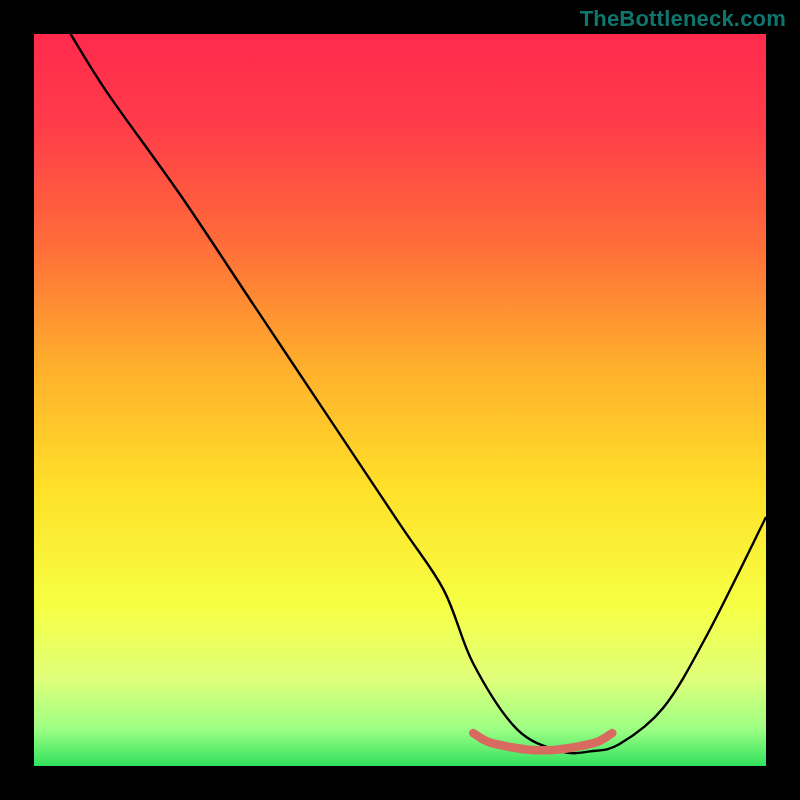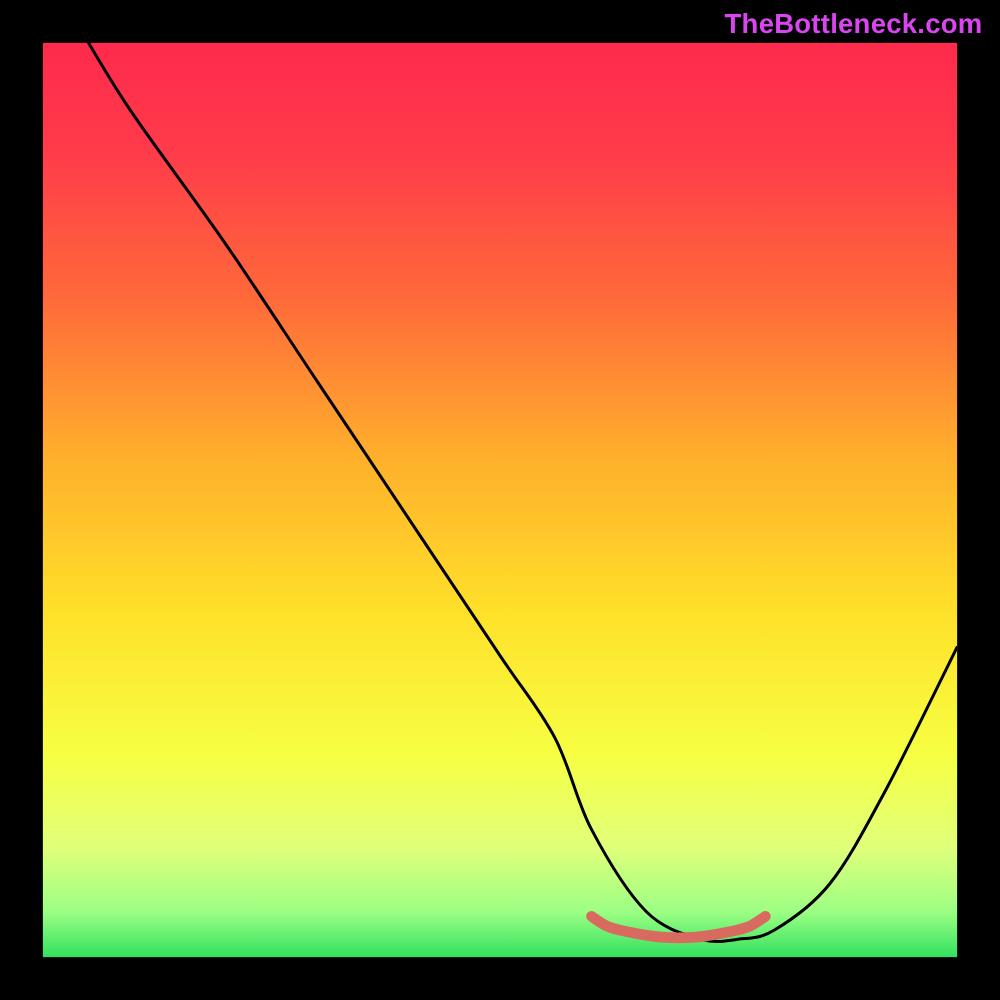--- a/index.html
+++ b/index.html
@@ -31,21 +31,21 @@
   }
   .curve {
     position: absolute;
     inset: 0;
     pointer-events: none;
   }
   .watermark {
     position: absolute;
     top: 6px;
     right: 14px;
-    color: #d946ef;
+    color: #0f766e;
     font-size: 22px;
     font-weight: 600;
     letter-spacing: 0.2px;
     user-select: none;
   }
 </style>
 </head>
 <body>
 
 <div class="frame">

